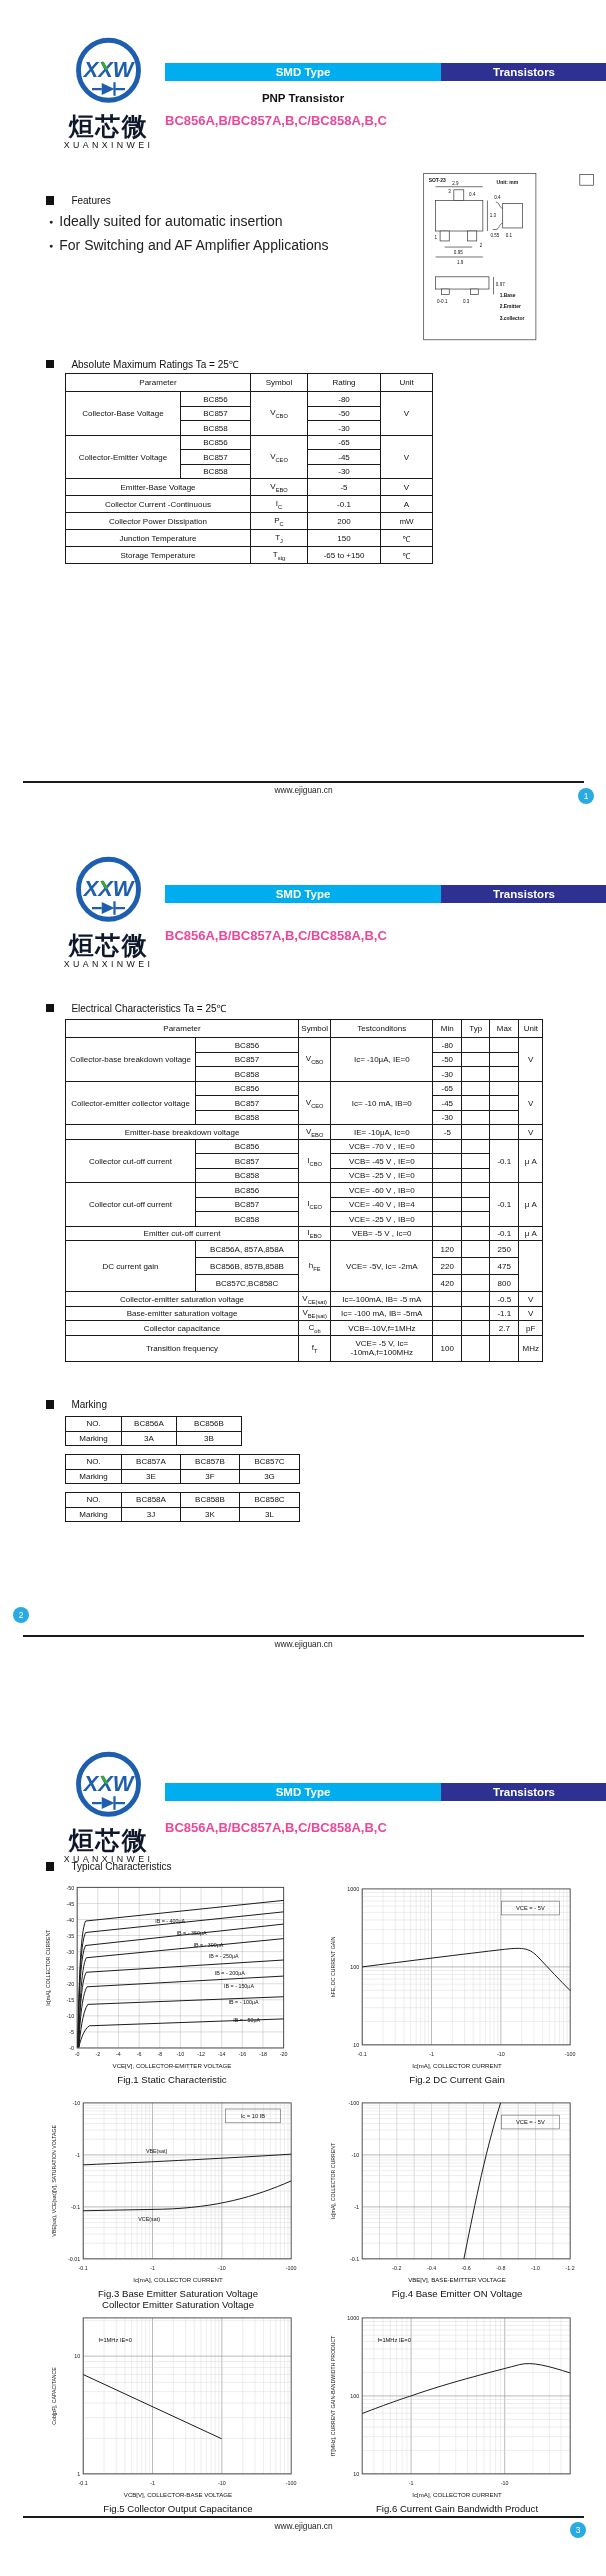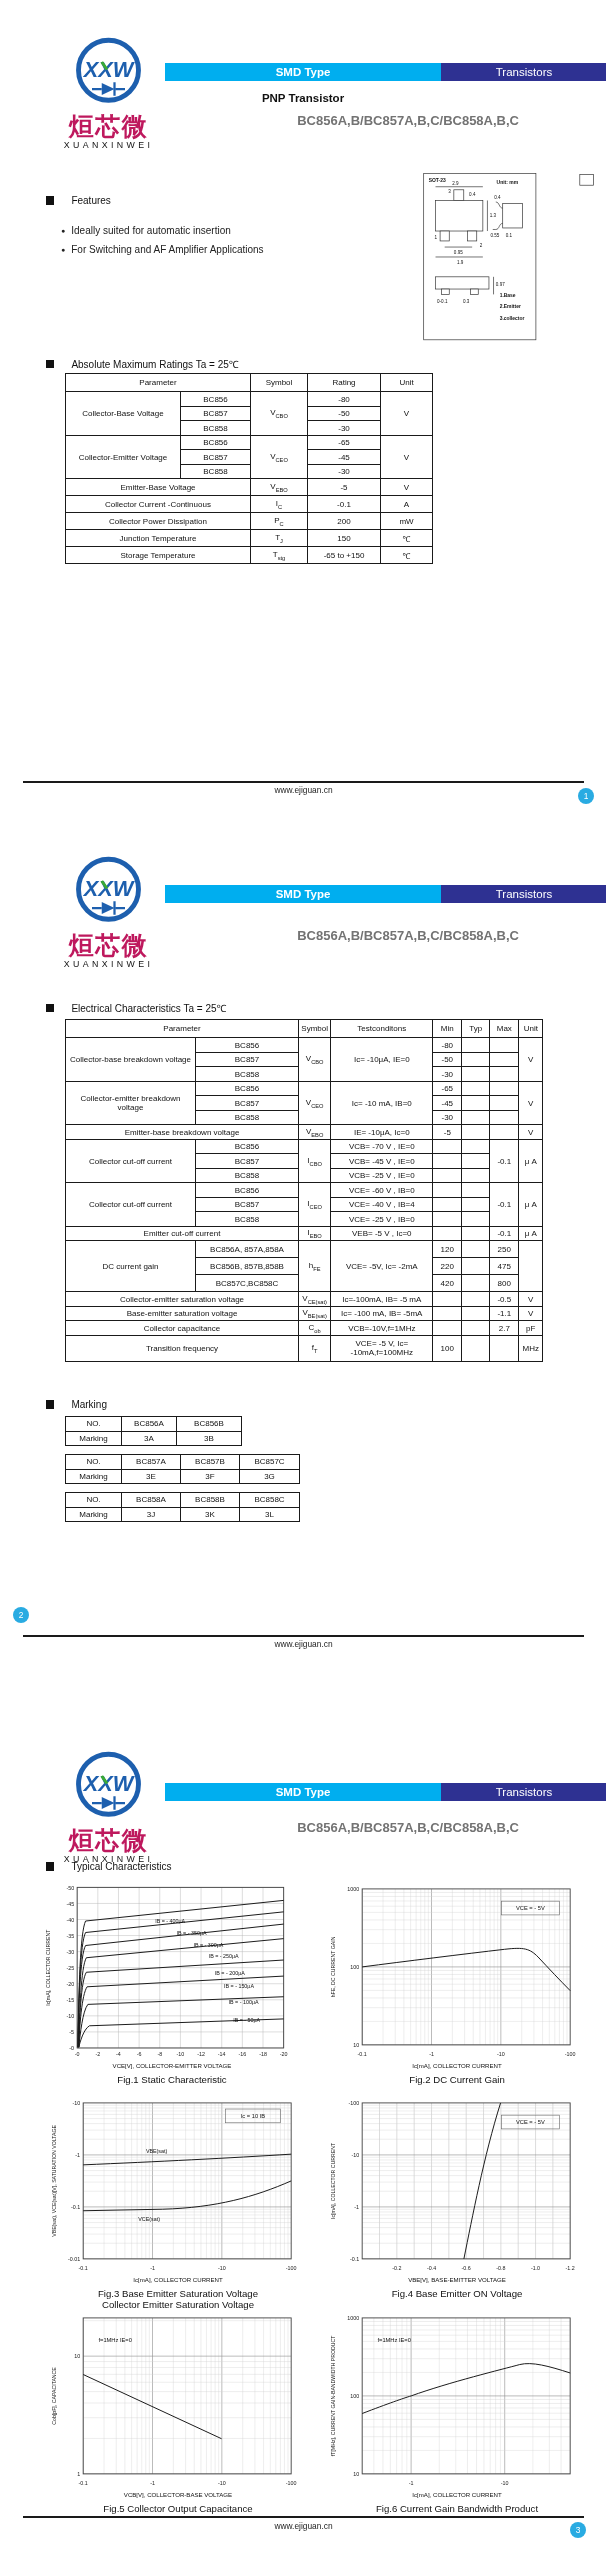--- a/index.html
+++ b/index.html
@@ -1,35 +1,35 @@
 <!DOCTYPE html>
 <html style="font-size:12.2px"><head>
 <meta charset="utf-8">
 <style>
   html,body{margin:0;padding:0}
   body{width:607px;height:2576px;position:relative;background:#fff;color:#1a1a1a;
        font-family:"Liberation Sans",sans-serif;}
   .abs{position:absolute}
   
   .brand{position:absolute;width:149px;text-align:center}
-  .brand-cn{font-size:25px;font-weight:bold;letter-spacing:1.5px;line-height:1.05;color:#be185d}
+  .brand-cn{font-size:25px;font-weight:bold;letter-spacing:1.5px;line-height:1.05;color:#0f172a}
   .brand-en{font-size:8.8px;letter-spacing:3.4px;color:#111;margin-top:0.8px}
   
   .bars{position:absolute;display:flex;height:18.4px;left:165px;width:442px}
   .bar-cyan{width:276px;background:#00aeef;color:#fff;font-weight:bold;font-size:11.5px;
             display:flex;align-items:center;justify-content:center}
-  .bar-blue{width:166px;background:#2e3192;color:#fff;font-weight:normal;font-size:11.5px;
+  .bar-blue{width:166px;background:#2e3192;color:#fff;font-weight:bold;font-size:11.5px;
             display:flex;align-items:center;justify-content:center}
   .subtitle{position:absolute;left:165px;width:276px;text-align:center;font-weight:bold;font-size:11.5px;color:#111}
-  .doc-title{position:absolute;left:182px;width:337px;text-align:right;font-weight:bold;font-size:13px;color:#737373}
+  .doc-title{position:absolute;left:165px;width:337px;text-align:left;font-weight:bold;font-size:13px;color:#ec4899}
   
   .sec{position:absolute;font-size:10px;color:#111;display:flex;align-items:center;gap:17px}
   .sq{width:8.4px;height:8.4px;background:#111;display:inline-block;flex:none}
   
-  .feat{position:absolute;left:49px;margin:12px;padding:0;list-style:none;font-size:10px;color:#222}
+  .feat{position:absolute;left:49px;margin:0;padding:0;list-style:none;font-size:14px;color:#222}
   .feat li{margin-bottom:8.4px;display:flex;align-items:center;gap:6.1px}
   .feat li::before{content:"●";font-size:6.9px}
   
   .dtable{border-collapse:collapse;table-layout:fixed;position:absolute;border:1.5px solid #1a1a1a}
   .dtable td{border:0.8px solid #1a1a1a;font-size:8px;text-align:center;vertical-align:middle;
              padding:0 2.3px;overflow:hidden;color:#111}
   .r24{height:18.4px}.r19{height:14.5px}.r22{height:17px}.r34{height:26px}
   .pl{text-align:left;border-right:none}
   .pd{border-left:none;border-top:none;border-bottom:none}
   .lft{text-align:left}
@@ -285,21 +285,21 @@
         <td></td>
       </tr>
   <tr class="r19">
         <td class="pd">BC858</td>
         <td>-30</td>
         <td></td>
         <td></td>
       </tr>
 
   <tr class="r19">
-    <td rowspan="3" class="pl">Collector-emitter breakdown voltage</td>
+    <td rowspan="3" class="pl">Collector-emitter collector voltage</td>
     <td class="pd">BC856</td>
     <td rowspan="3"><span>V</span><sub>CEO</sub></td>
     <td rowspan="3" class="cond">Ic= -10 mA, IB=0</td>
     <td>-65</td>
         <td></td>
         <td></td>
     <td rowspan="3">V</td>
   </tr>
   <tr class="r19">
         <td class="pd">BC857</td>

